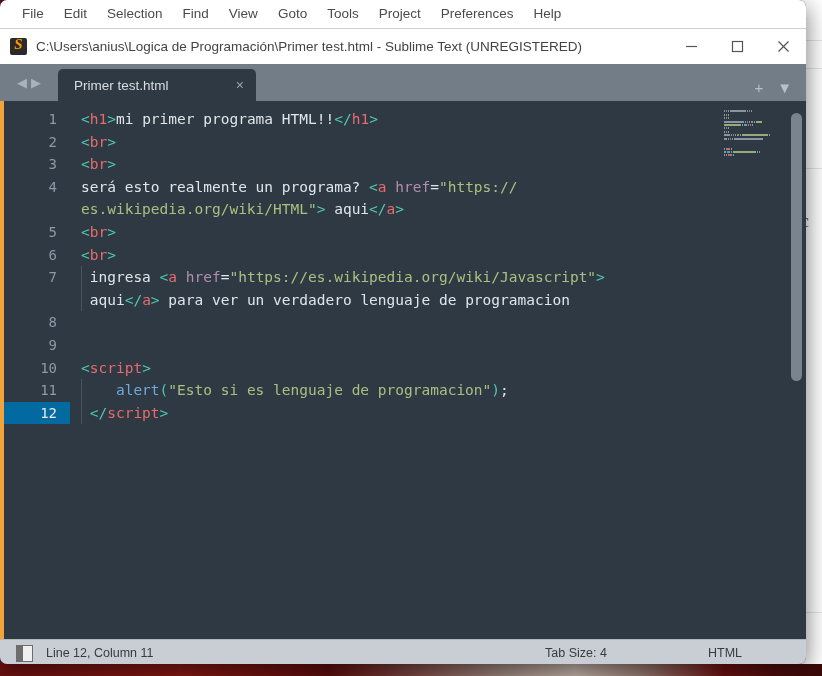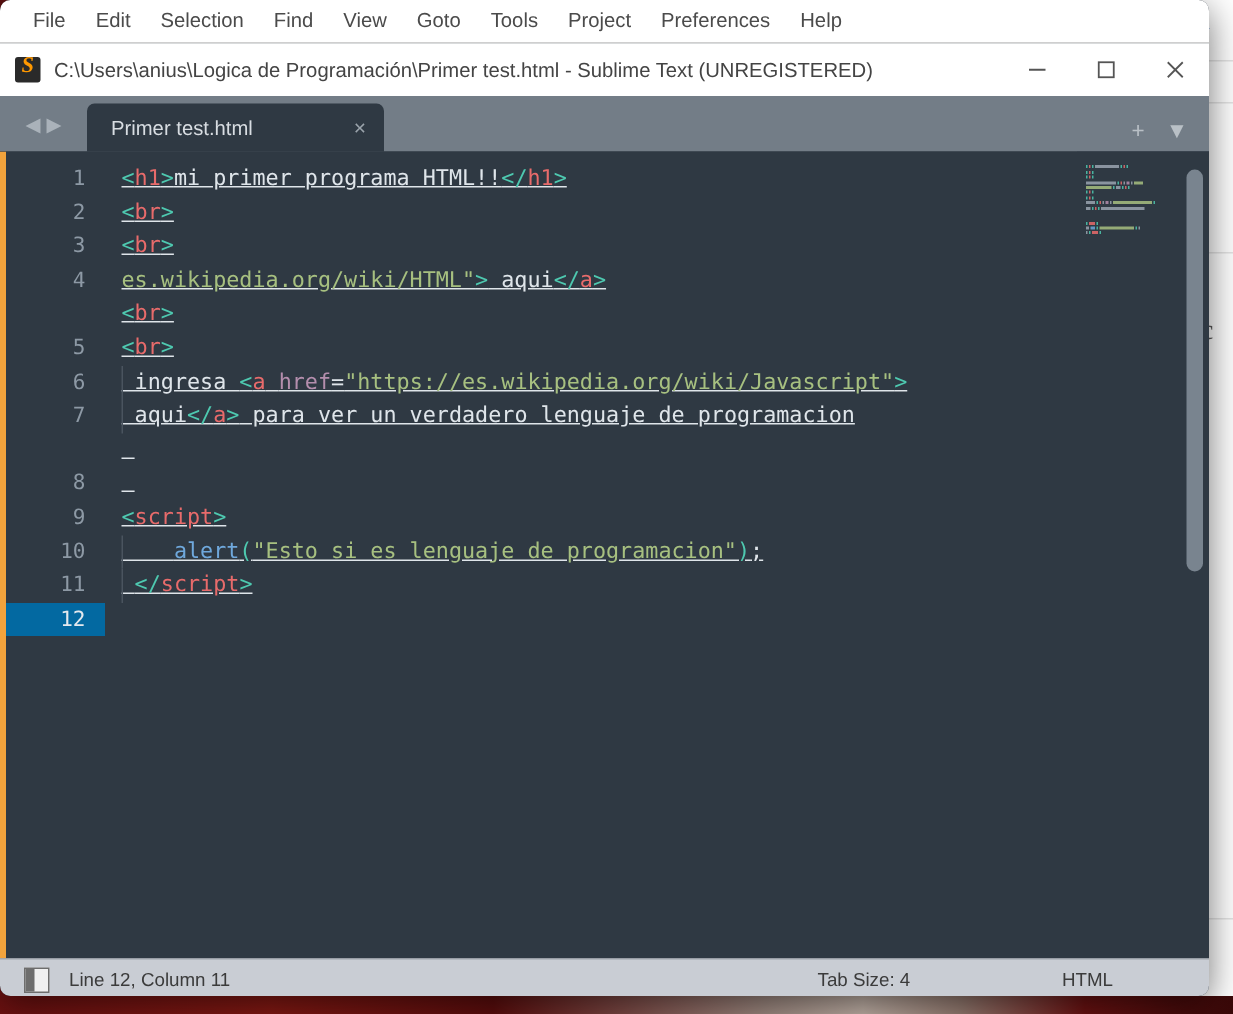--- a/index.html
+++ b/index.html
@@ -55,21 +55,21 @@
   #tabright .ti{color:#b9c0c6;font-size:15px;line-height:1;}
   
   #editor{position:relative;height:538px;background:#2f3943;display:flex;overflow:hidden;}
   #leftbar{width:4px;background:#f2a33c;flex:none;}
   #gutter{width:66px;flex:none;position:relative;padding-top:7px;}
   .gl{height:22.6px;line-height:22.6px;text-align:right;padding-right:13px;
     font-family:"DejaVu Sans Mono","Liberation Mono",monospace;font-size:14px;color:#8d99a5;}
   .gl.active{background:#0369a1;color:#e4e9ee;}
   #codewrap{flex:1;position:relative;padding-top:7px;overflow:hidden;}
   .cl{height:22.6px;line-height:22.6px;font-family:"DejaVu Sans Mono","Liberation Mono",monospace;
-    font-size:14.5px;color:#dfe5ea;white-space:pre;padding-left:11px;position:relative;text-decoration:underline;}
+    font-size:14.5px;color:#dfe5ea;white-space:pre;padding-left:11px;position:relative;}
   .cl.ind:before{content:"";position:absolute;left:11px;top:0;width:1px;height:22.6px;
     background:#4a545f;}
   .tag{color:#e86b6b;}
   .brk{color:#4ec9b0;}
   .attr{color:#b48ead;}
   .str{color:#a7c080;}
   .fn{color:#6fa8dc;}
   .pun{color:#4ec9b0;}
   .txt{color:#dfe5ea;}
   
@@ -174,20 +174,21 @@
         <div class="gl">8</div>
         <div class="gl">9</div>
         <div class="gl">10</div>
         <div class="gl">11</div>
         <div class="gl active">12</div>
       </div>
     <div id="codewrap">
         <div class="cl"><span class="brk">&lt;</span><span class="tag">h1</span><span class="brk">&gt;</span><span class="txt">mi primer programa HTML!!</span><span class="brk">&lt;/</span><span class="tag">h1</span><span class="brk">&gt;</span></div>
         <div class="cl"><span class="brk">&lt;</span><span class="tag">br</span><span class="brk">&gt;</span></div>
         <div class="cl"><span class="brk">&lt;</span><span class="tag">br</span><span class="brk">&gt;</span></div>
+        <div class="cl"><span class="txt">será esto realmente un programa? </span><span class="brk">&lt;</span><span class="tag">a</span><span class="txt"> </span><span class="attr">href</span><span class="txt">=</span><span class="str">"https://</span></div>
         <div class="cl"><span class="str">es.wikipedia.org/wiki/HTML"</span><span class="brk">&gt;</span><span class="txt"> aqui</span><span class="brk">&lt;/</span><span class="tag">a</span><span class="brk">&gt;</span></div>
         <div class="cl"><span class="brk">&lt;</span><span class="tag">br</span><span class="brk">&gt;</span></div>
         <div class="cl"><span class="brk">&lt;</span><span class="tag">br</span><span class="brk">&gt;</span></div>
         <div class="cl ind"><span class="txt"> ingresa </span><span class="brk">&lt;</span><span class="tag">a</span><span class="txt"> </span><span class="attr">href</span><span class="txt">=</span><span class="str">"https://es.wikipedia.org/wiki/Javascript"</span><span class="brk">&gt;</span></div>
         <div class="cl ind"><span class="txt"> aqui</span><span class="brk">&lt;/</span><span class="tag">a</span><span class="brk">&gt;</span><span class="txt"> para ver un verdadero lenguaje de programacion</span></div>
         <div class="cl">&nbsp;</div>
         <div class="cl">&nbsp;</div>
         <div class="cl"><span class="brk">&lt;</span><span class="tag">script</span><span class="brk">&gt;</span></div>
         <div class="cl ind"><span class="txt">    </span><span class="fn">alert</span><span class="pun">(</span><span class="str">"Esto si es lenguaje de programacion"</span><span class="pun">)</span><span class="txt">;</span></div>
         <div class="cl ind"><span class="txt"> </span><span class="brk">&lt;/</span><span class="tag">script</span><span class="brk">&gt;</span></div>

